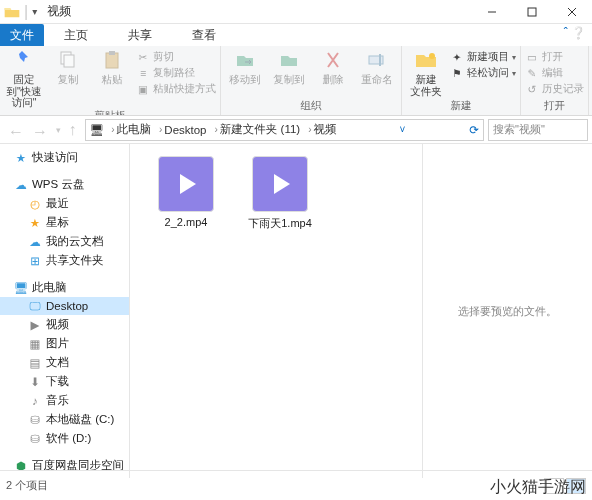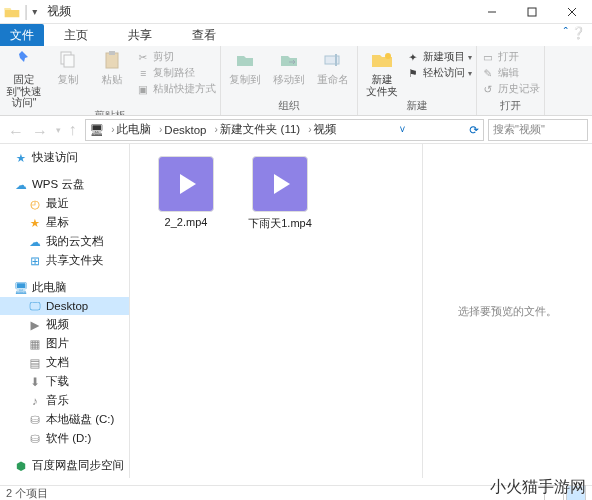--- a/index.html
+++ b/index.html
@@ -53,21 +53,21 @@
 
   .content { flex: 1; position: relative; display: flex; }
   .files { flex: 1; display: flex; gap: 30px; padding: 12px 0 0 24px; align-items: flex-start; }
   .file { display: flex; flex-direction: column; align-items: center; width: 64px; }
   .thumb { width: 56px; height: 56px; background: #8e82e6; border-radius: 4px; display: flex; align-items: center; justify-content: center; border: 1px solid #ddd; }
   .thumb .tri { width: 0; height: 0; border-top: 10px solid transparent; border-bottom: 10px solid transparent; border-left: 16px solid #fff; margin-left: 4px; }
   .fname { font-size: 11px; color: #222; margin-top: 4px; text-align: center; word-break: break-all; }
   .preview { width: 170px; border-left: 1px solid #e5e5e5; display: flex; align-items: center; justify-content: center; font-size: 11px; color: #888; text-align: center; padding: 0 6px; }
 
   
-  .status { position: absolute; bottom: 0; left: 0; right: 0; height: 15px; border-top: 1px solid #e5e5e5; display: flex; align-items: center; font-size: 11px; color: #555; padding: 0 6px; }
+  .status { position: absolute; bottom: 0; left: 0; right: 0; height: 30px; border-top: 1px solid #e5e5e5; display: flex; align-items: center; font-size: 11px; color: #555; padding: 0 6px; }
   .view-icons { margin-left: auto; display: flex; gap: 2px; }
   .view-icons .vi { width: 20px; height: 16px; border: 1px solid #ccc; }
 
   
   .watermark { position: absolute; right: 6px; bottom: 2px; font-size: 16px; color: #333; font-weight: 500; text-shadow: 0 0 2px #fff; pointer-events: none; }
 
   
   svg { display: block; }
 </style>
 </head>
@@ -159,32 +159,40 @@
     </div>
     <div class="glabel">剪贴板</div>
   </div>
 
   <div class="rgroup">
     <div class="items">
       <div class="rbig dimmed">
           <span class="ic">
             <svg width="20" height="20">
               <path fill="#5a8" d="M2 6h7l2 2h7v8H2z"></path>
+              <path stroke="#356" fill="none" d="M10 12h6m-2-2 2 2-2 2"></path>
+            </svg>
+          </span>
+          <span class="lbl">移动到</span>
+        </div>
+      <div class="rbig dimmed">
+          <span class="ic">
+            <svg width="20" height="20">
+              <path fill="#5a8" d="M2 6h7l2 2h7v8H2z"></path>
             </svg>
           </span>
           <span class="lbl">复制到</span>
         </div>
       <div class="rbig dimmed">
           <span class="ic">
-            <svg width="20" height="20">
-              <path fill="#5a8" d="M2 6h7l2 2h7v8H2z"></path>
-              <path stroke="#356" fill="none" d="M10 12h6m-2-2 2 2-2 2"></path>
-            </svg>
-          </span>
-          <span class="lbl">移动到</span>
+            <svg width="16" height="20">
+              <path stroke="#c33" stroke-width="2" d="M3 3l10 14M13 3L3 17"></path>
+            </svg>
+          </span>
+          <span class="lbl">删除</span>
         </div>
       <div class="rbig dimmed">
           <span class="ic">
             <svg width="20" height="20">
               <rect x="2" y="6" width="14" height="8" fill="#cde" stroke="#58a"></rect>
               <rect x="12" y="4" width="2" height="12" fill="#58a"></rect>
             </svg>
           </span>
           <span class="lbl">重命名</span>
         </div>

